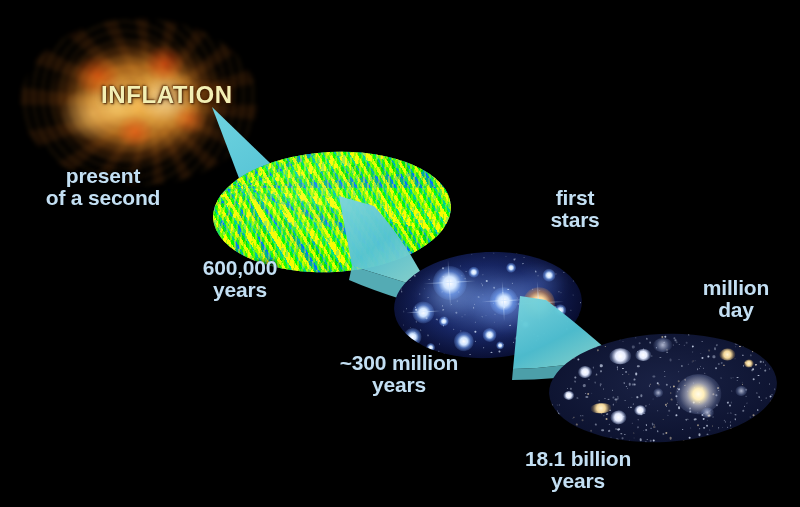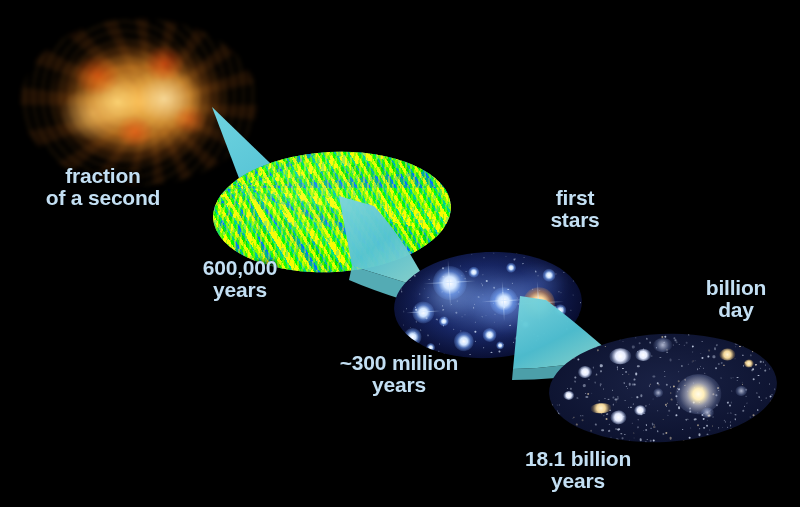--- a/index.html
+++ b/index.html
@@ -838,33 +838,34 @@
     <div class="gal amber" style="left:40px;top:66px;width:22px;height:10px;"></div>
     <div class="gal white" style="left:60px;top:74px;width:16px;height:14px;"></div>
     <div class="gal white" style="left:84px;top:70px;width:12px;height:10px;"></div>
     <div class="gal faint" style="left:150px;top:76px;width:14px;height:10px;"></div>
     <div class="gal faint" style="left:186px;top:56px;width:12px;height:10px;"></div>
     <div class="gal white" style="left:14px;top:52px;width:11px;height:9px;"></div>
     <div class="gal faint" style="left:104px;top:54px;width:10px;height:9px;"></div>
     <div class="gal amber" style="left:196px;top:30px;width:10px;height:8px;"></div>
   </div>
 
-
-  <div class="label" style="left:33px;top:165px;width:140px;font-size:21px;">fraction
+  <div class="label" id="label-inflation" style="left:101px;top:82px;">INFLATION</div>
+
+  <div class="label" style="left:33px;top:165px;width:140px;font-size:21px;">present
 of a second</div>
 
 
   <div class="label" style="left:176px;top:257px;width:128px;font-size:21px;">600,000
 years</div>
 
   <div class="label" style="left:521px;top:187px;width:108px;font-size:21px;">first
 stars</div>
 
   <div class="label" style="left:296px;top:352px;width:206px;font-size:21px;">~300 million
 years</div>
 
-  <div class="label" style="left:677px;top:277px;width:118px;font-size:21px;">billion
+  <div class="label" style="left:677px;top:277px;width:118px;font-size:21px;">million
 day</div>
 
   <div class="label" style="left:486px;top:448px;width:184px;font-size:21px;">18.1 billion
 years</div>
 
 </div>
 
 </body></html>

